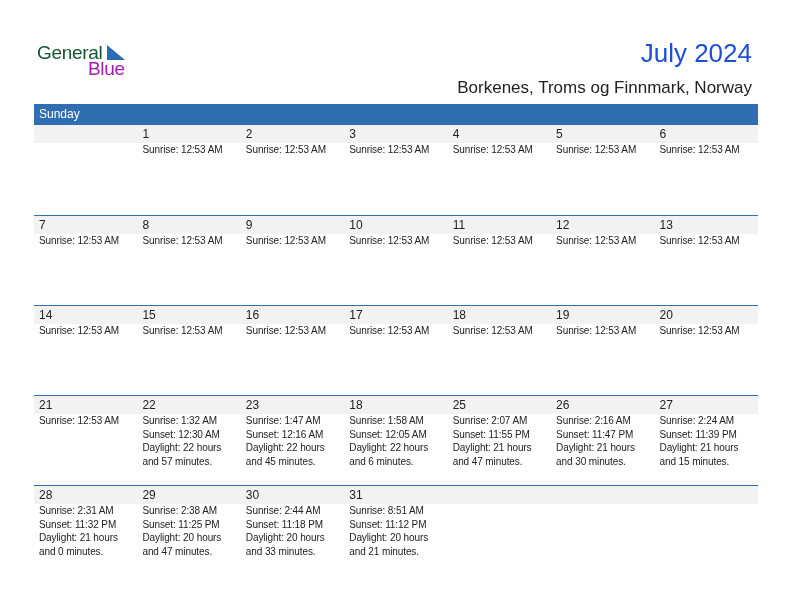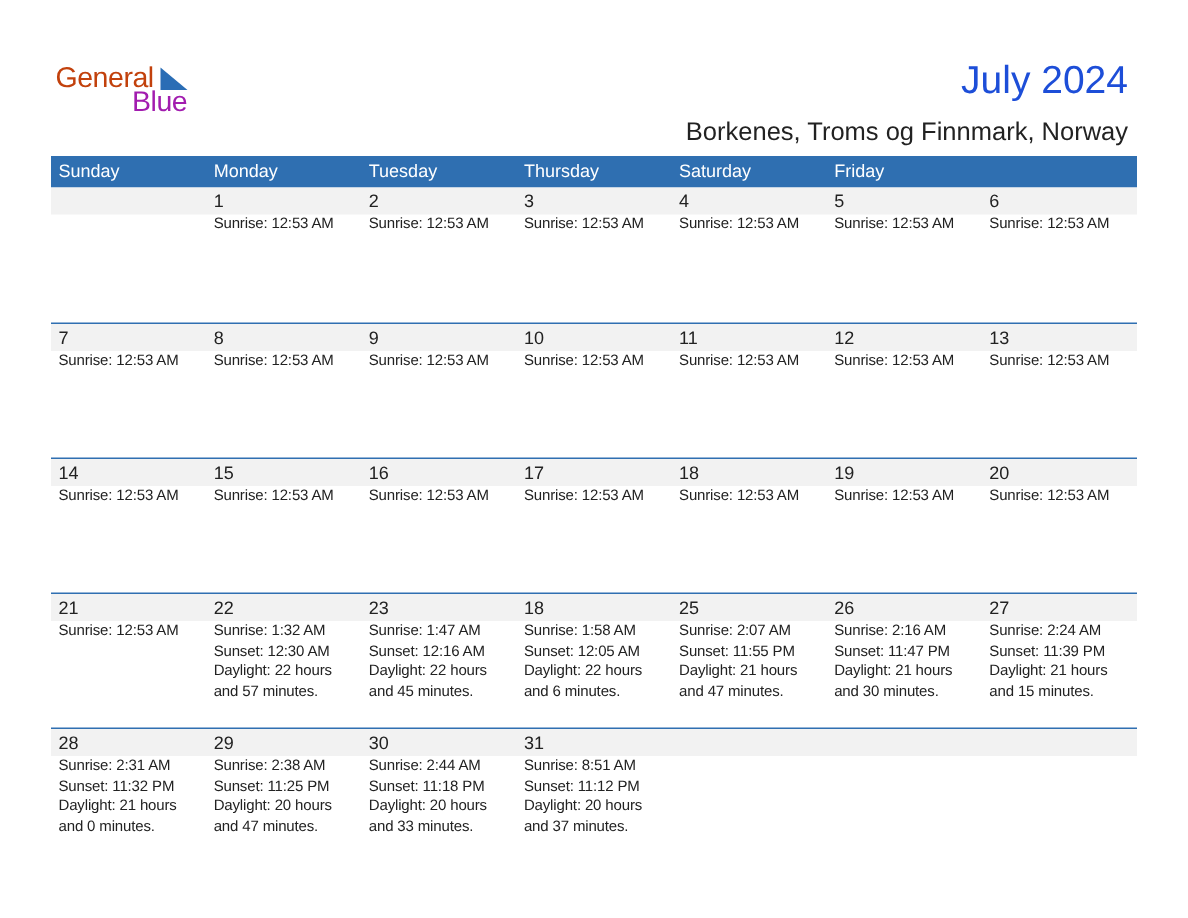--- a/index.html
+++ b/index.html
@@ -1,24 +1,24 @@
 <!DOCTYPE html>
 <html><head>
 <meta charset="utf-8">
 <style>
   html, body { margin:0; padding:0; background:#ffffff; }
   body { width:792px; height:612px; position:relative; font-family:"Liberation Sans", sans-serif; color:#222; overflow:hidden; }
   .logo { position:absolute; left:37px; top:42px; width:100px; height:40px; }
-  .logo .general { position:absolute; left:0; top:0; font-size:19px; color:#c2410c; letter-spacing:-0.3px; }
+  .logo .general { position:absolute; left:0; top:0; font-size:19px; color:#14532d; letter-spacing:-0.3px; }
   .logo .blue { position:absolute; left:51px; top:16px; font-size:19px; color:#a21caf; letter-spacing:-0.3px; }
   .logo .tri { position:absolute; left:70px; top:3px; width:0; height:0; border-bottom:15px solid #2a6db5; border-right:18px solid transparent; border-left:0 solid transparent; }
   .title { position:absolute; right:40px; top:38px; font-size:26px; color:#1d4ed8; }
   .subtitle { position:absolute; right:40px; top:78px; font-size:17px; color:#222; }
   .grid { position:absolute; left:34px; top:104px; width:724px; }
-  .head { display:flex; height:21px; background:#2f6fb1; }
+  .head { display:flex; height:21px; background:#2f6fb1;flex-direction:column; }
   .head div { width:103.43px; color:#fff; font-size:12px; line-height:21px; padding-left:5px; box-sizing:border-box; }
   .week { position:relative; height:90px; display:flex; }
   .week.bordered { border-top:1px solid #2f6fb1; height:89px; }
   .band { position:absolute; left:0; top:0; width:100%; height:18px; background:#f2f2f2; }
   .cell { position:relative; width:103.43px; box-sizing:border-box; padding-left:5px; }
   .day { font-size:12px; line-height:18px; height:18px; color:#222; }
   .line { font-size:10px; line-height:13.6px; color:#222; white-space:nowrap; letter-spacing:-0.1px; }
 </style>
 </head>
 <body>
@@ -204,21 +204,21 @@
           <div class="line">Sunrise: 2:44 AM</div>
           <div class="line">Sunset: 11:18 PM</div>
           <div class="line">Daylight: 20 hours</div>
           <div class="line">and 33 minutes.</div>
         </div>
         <div class="cell">
           <div class="day">31</div>
           <div class="line">Sunrise: 8:51 AM</div>
           <div class="line">Sunset: 11:12 PM</div>
           <div class="line">Daylight: 20 hours</div>
-          <div class="line">and 37 minutes.</div>
+          <div class="line">and 21 minutes.</div>
         </div>
         <div class="cell">
           <div class="day"></div>
         </div>
         <div class="cell">
           <div class="day"></div>
         </div>
         <div class="cell">
           <div class="day"></div>
         </div>

